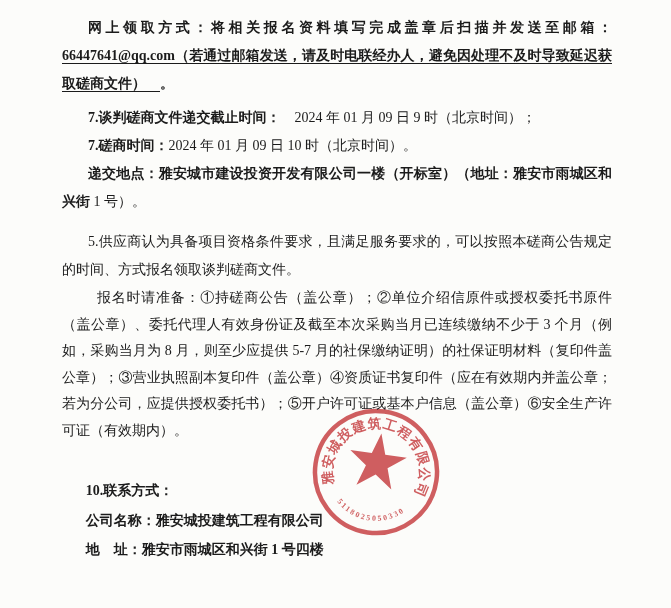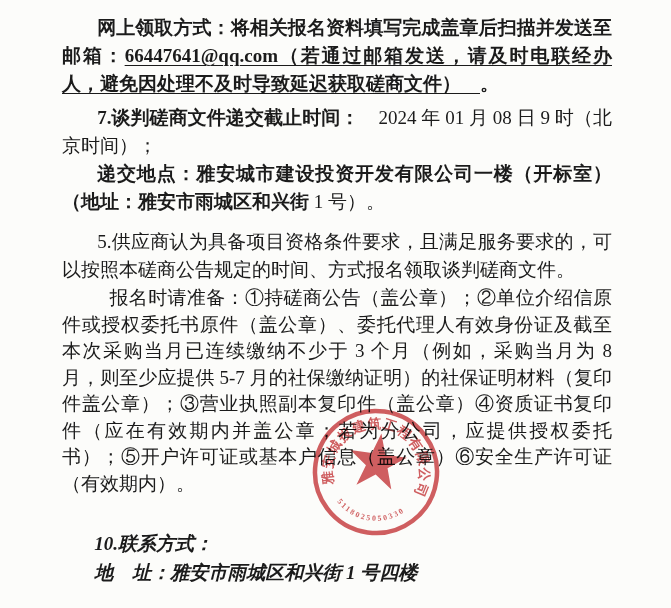--- a/index.html
+++ b/index.html
@@ -8,24 +8,24 @@
     background:#fbfbf9;
     font-family:"Liberation Serif","DejaVu Serif",serif;
     color:#1b1b1b;
   }
   .page{
     position:relative;box-sizing:border-box;
     width:671px;height:608px;
     padding:14px 59px 0 62px;
     background:#fcfcfa;
   }
-  p{margin:0;font-size:19px;line-height:28px;text-align:justify;text-align-last:left;}
+  p{margin:0;font-size:14px;line-height:28px;text-align:justify;text-align-last:left;}
   .ind{text-indent:1.85em;}
   .ind-deep{text-indent:2.5em;}
-  .ind-c{text-indent:1.7em;font-style:italic;}
+  .ind-c{text-indent:1.7em;}
   .b{font-weight:700;}
   .u{text-decoration:underline;text-underline-offset:3px;text-decoration-thickness:1px;}
   #p-item6{margin-top:6px;}
   #p-negotiate{margin-top:-12px;line-height:19.5px;}
   #p-item9{margin-top:12px;}
   #p-signup{margin-top:1px;line-height:26.5px;}
   #p-item10h{margin-top:33px;}
   #p-company{margin-top:2px;}
   #p-address{margin-top:1px;}
   .stamp{
@@ -36,33 +36,35 @@
   }
   .stamp text{font-family:"Liberation Serif","DejaVu Serif",serif;}
 </style>
 </head>
 <body>
 
 <div class="page">
 
   <p id="p-online" class="ind b"><span>网上领取方式：将相关报名资料填写完成盖章后扫描并发送至邮箱：</span><span class="u">66447641@qq.com（若通过邮箱发送，请及时电联经办人，避免因处理不及时导致延迟获取磋商文件）　</span><span>。</span></p>
 
-  <p id="p-item6" class="ind"><span class="b">7.谈判磋商文件递交截止时间：</span><span>　2024 年 01 月 08 日 9 时（北京时间）；</span></p>
+  <p id="p-item6" class="ind"><span class="b">7.谈判磋商文件递交截止时间：</span><span>　2024 年 01 月 09 日 9 时（北京时间）；</span></p>
 
+  <p id="p-item7" class="ind"><span class="b">7.磋商时间：</span><span>2024 年 01 月 09 日 10 时（北京时间）。</span></p>
 
 
   <p id="p-submit" class="ind"><span class="b">递交地点：雅安城市建设投资开发有限公司一楼（开标室）（地址：雅安市雨城区和兴街 </span><span>1 号）。</span></p>
 
 
   <p id="p-item9" class="ind">5.供应商认为具备项目资格条件要求，且满足服务要求的，可以按照本磋商公告规定的时间、方式报名领取谈判磋商文件。</p>
 
   <p id="p-signup" class="ind-deep">报名时请准备：①持磋商公告（盖公章）；②单位介绍信原件或授权委托书原件（盖公章）、委托代理人有效身份证及截至本次采购当月已连续缴纳不少于 3 个月（例如，采购当月为 8 月，则至少应提供 5-7 月的社保缴纳证明）的社保证明材料（复印件盖公章）；③营业执照副本复印件（盖公章）④资质证书复印件（应在有效期内并盖公章；若为分公司，应提供授权委托书）；⑤开户许可证或基本户信息（盖公章）⑥安全生产许可证（有效期内）。</p>
 
   <p id="p-item10h" class="ind-c b">10.联系方式：</p>
 
+  <p id="p-company" class="ind-c b">公司名称：雅安城投建筑工程有限公司</p>
 
   <p id="p-address" class="ind-c b">地　址：雅安市雨城区和兴街 1 号四楼</p>
 
   <svg class="stamp" viewBox="0 0 200 200" aria-hidden="true">
     <g transform="rotate(8 100 100)" fill="#c83c3f" stroke="none">
       <circle cx="100" cy="100" r="61" fill="none" stroke="#c83c3f" stroke-width="4.5"></circle>
       <polygon points="100,61 106.8,81.7 128.5,81.7 110.9,94.6 117.6,115.3 100,102.5 82.4,115.3 89.1,94.6 71.5,81.7 93.2,81.7"></polygon>
       <defs>
         <path id="seal-top-arc" d="M 59.5 117.2 A 44 44 0 1 1 140.5 117.2" fill="none"></path>
         <path id="seal-bottom-arc" d="M 59.9 128.1 A 49 49 0 0 0 140.1 128.1" fill="none"></path>

